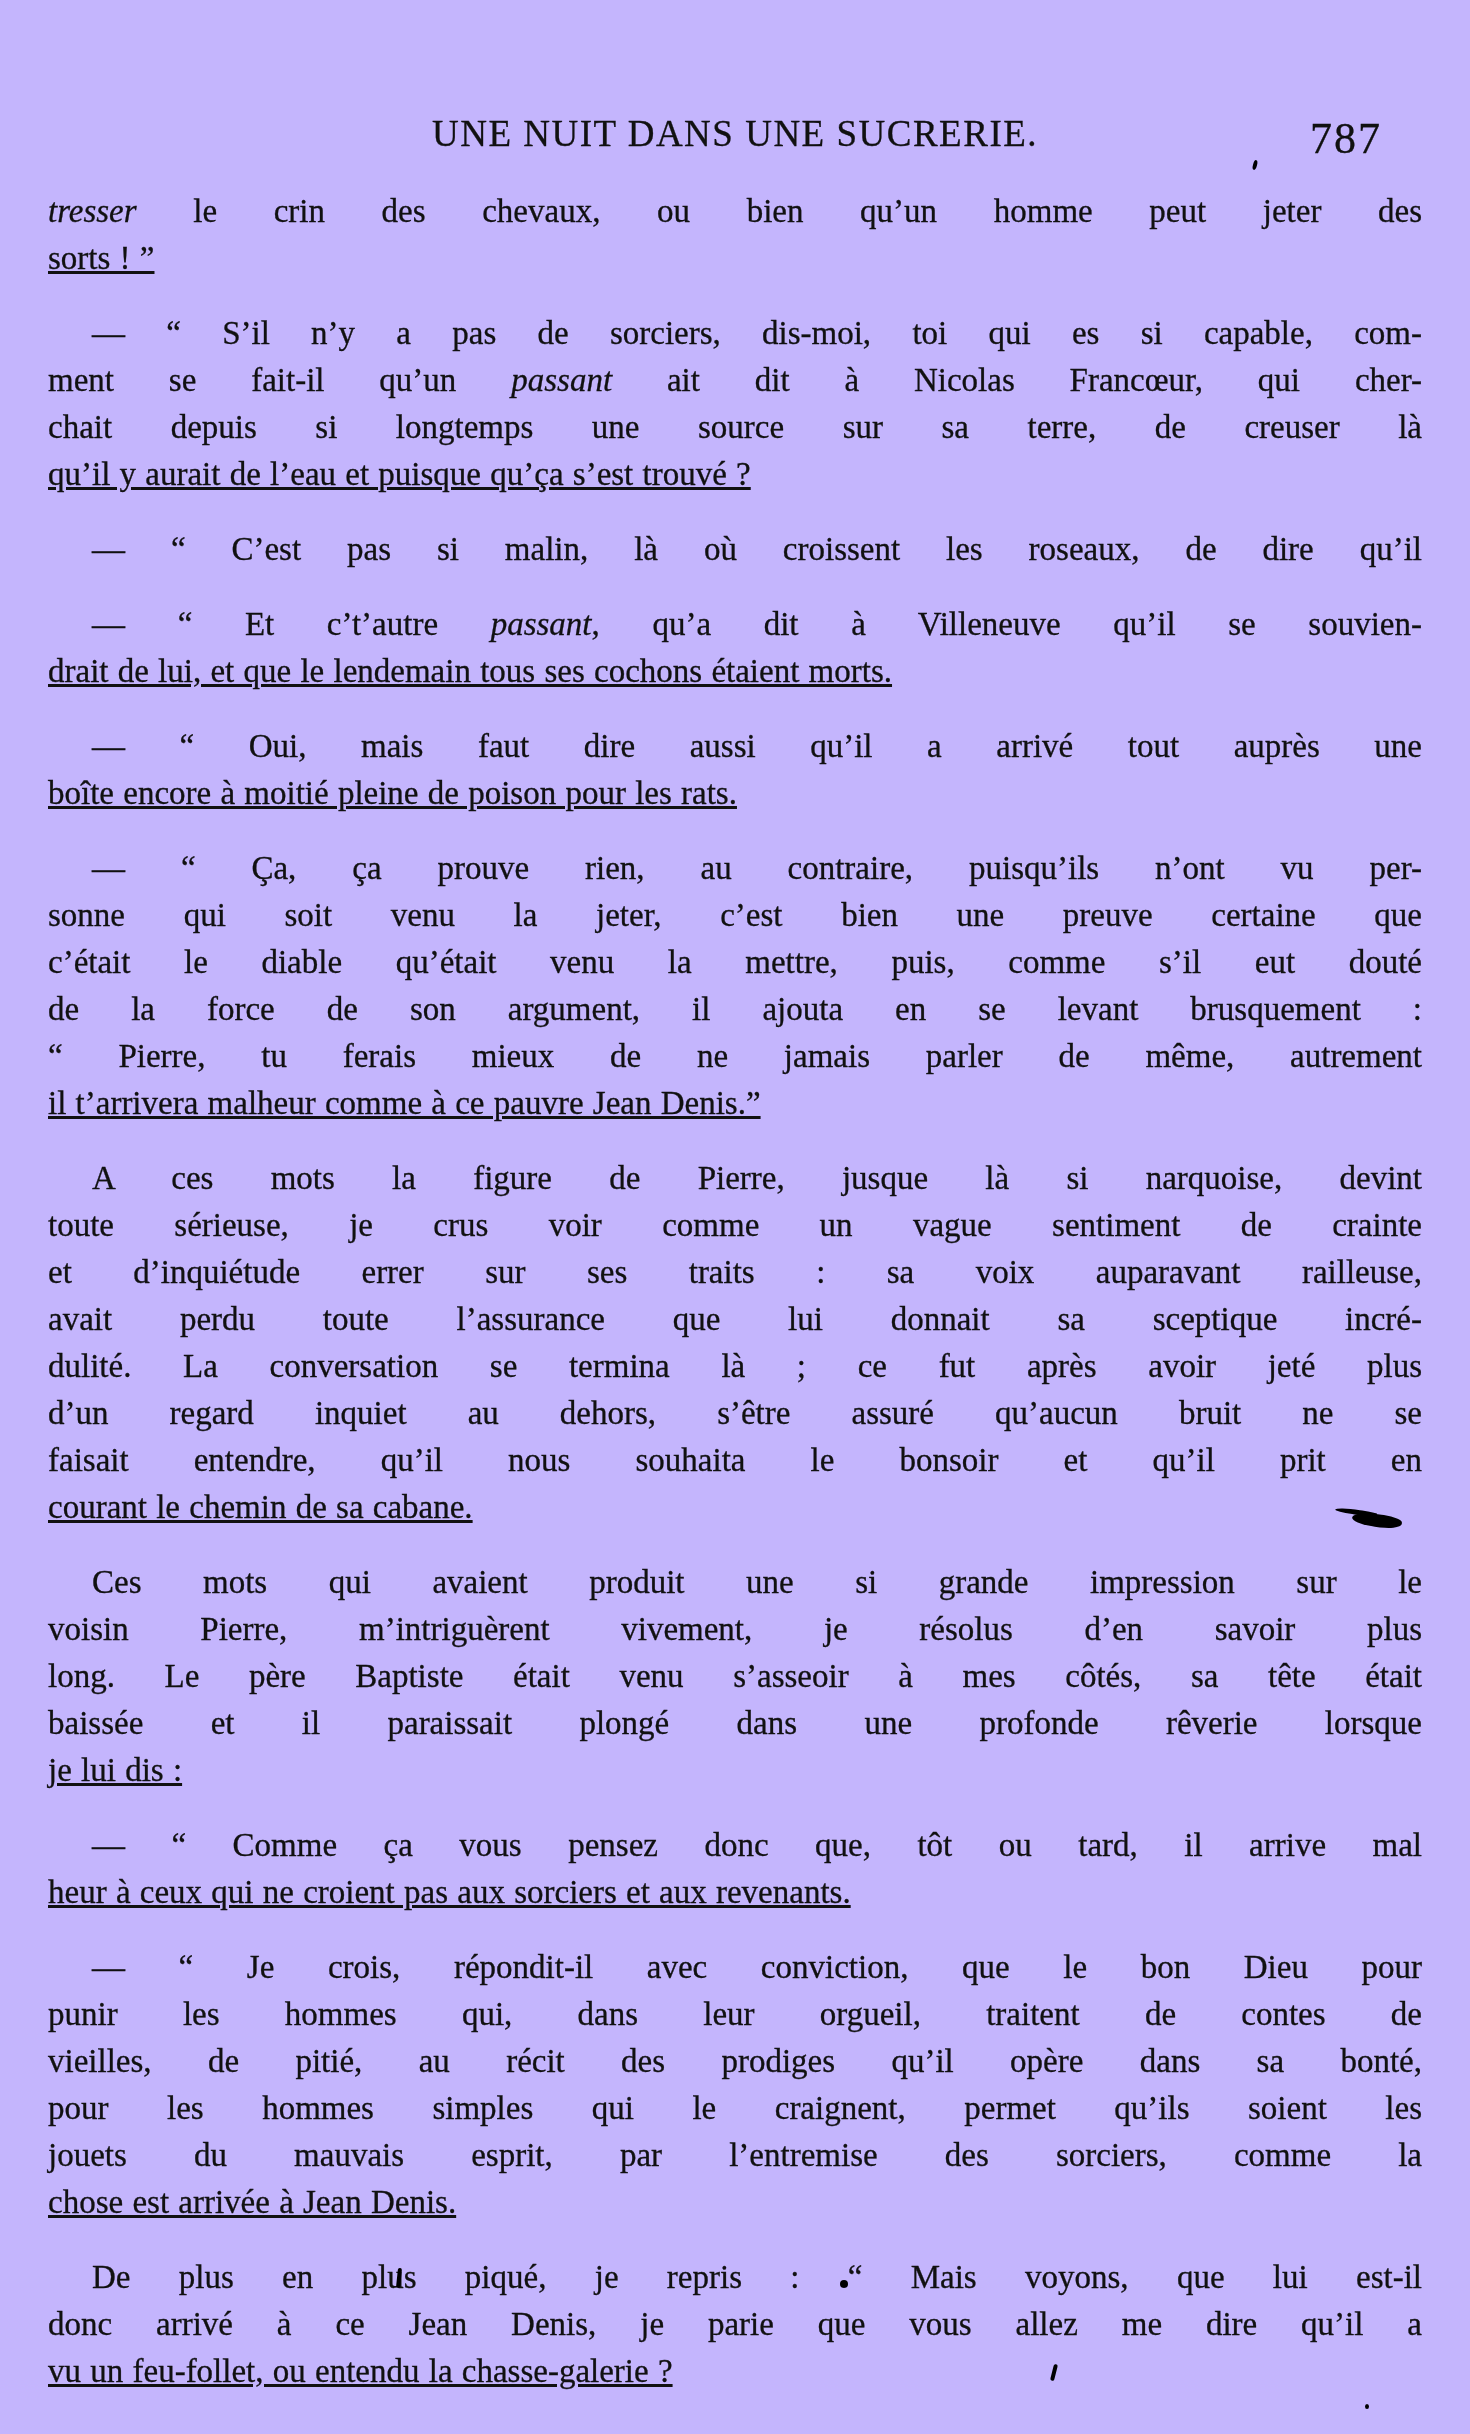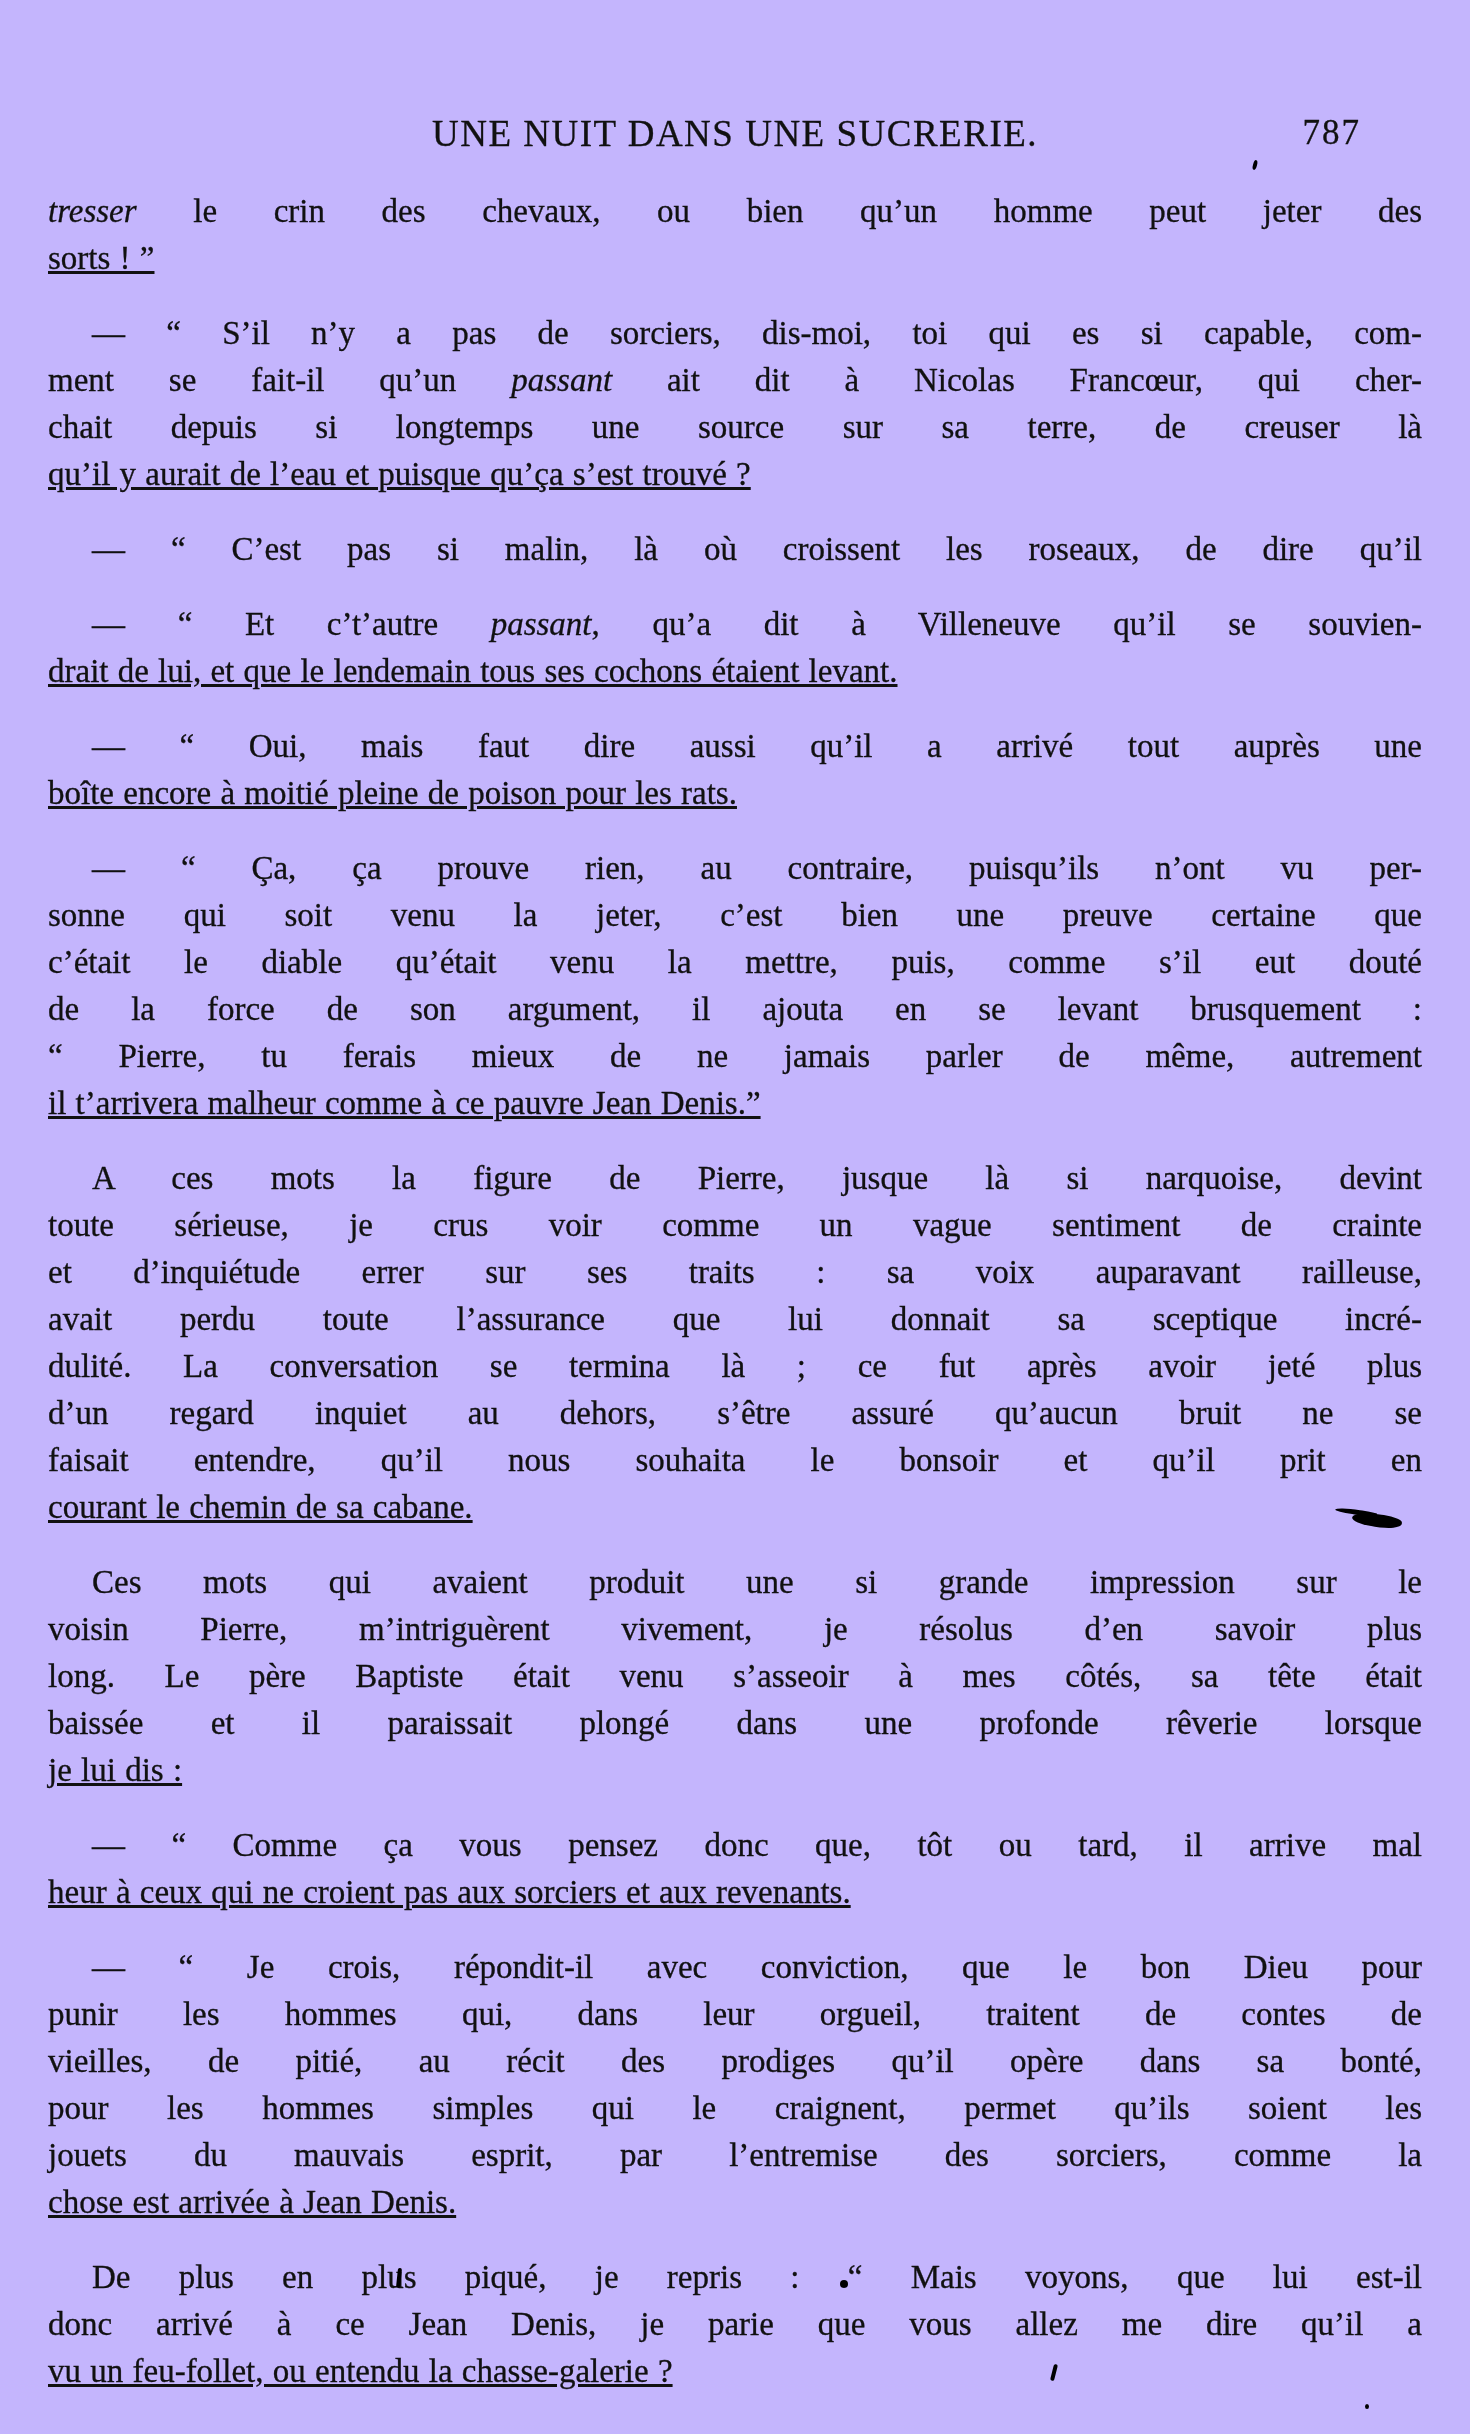--- a/index.html
+++ b/index.html
@@ -28,22 +28,22 @@
   }
   .header-title {
     text-align: center;
     font-size: 37px;
     letter-spacing: 1.5px;
     white-space: nowrap;
   }
   .page-number {
     position: absolute;
     top: 1px;
-    right: 61px;
-    font-size: 35px;
+    right: 40px;
+    font-size: 44px;
     letter-spacing: 2px;
   }
   .text-block {
     margin: 26px 48px 0 48px;
     font-size: 33px;
     line-height: 47px;
     word-spacing: 1px;
   }
   .paragraph { margin-top: 28px; }
   .paragraph:first-child { margin-top: 0; }
@@ -119,21 +119,21 @@
         <div class="line"><span>— “ S’il n’y a pas de sorciers, dis-moi, toi qui es si capable, com-</span></div>
         <div class="line"><span>ment se fait-il qu’un </span><i>passant</i><span> ait dit à Nicolas Francœur, qui cher-</span></div>
         <div class="line"><span>chait depuis si longtemps une source sur sa terre, de creuser là</span></div>
         <div class="line last"><span>qu’il y aurait de l’eau et puisque qu’ça s’est trouvé&nbsp;?</span></div>
       </div>
       <div class="paragraph indent">
         <div class="line"><span>— “ C’est pas si malin, là où croissent les roseaux, de dire qu’il</span></div>
       </div>
       <div class="paragraph indent">
         <div class="line"><span>— “ Et c’t’autre </span><i>passant</i><span>, qu’a dit à Villeneuve qu’il se souvien-</span></div>
-        <div class="line last"><span>drait de lui, et que le lendemain tous ses cochons étaient levant.</span></div>
+        <div class="line last"><span>drait de lui, et que le lendemain tous ses cochons étaient morts.</span></div>
       </div>
       <div class="paragraph indent">
         <div class="line"><span>— “ Oui, mais faut dire aussi qu’il a arrivé tout auprès une</span></div>
         <div class="line last"><span>boîte encore à moitié pleine de poison pour les rats.</span></div>
       </div>
       <div class="paragraph indent">
         <div class="line"><span>— “ Ça, ça prouve rien, au contraire, puisqu’ils n’ont vu per-</span></div>
         <div class="line"><span>sonne qui soit venu la jeter, c’est bien une preuve certaine que</span></div>
         <div class="line"><span>c’était le diable qu’était venu la mettre, puis, comme s’il eut douté</span></div>
         <div class="line"><span>de la force de son argument, il ajouta en se levant brusquement&nbsp;:</span></div>

